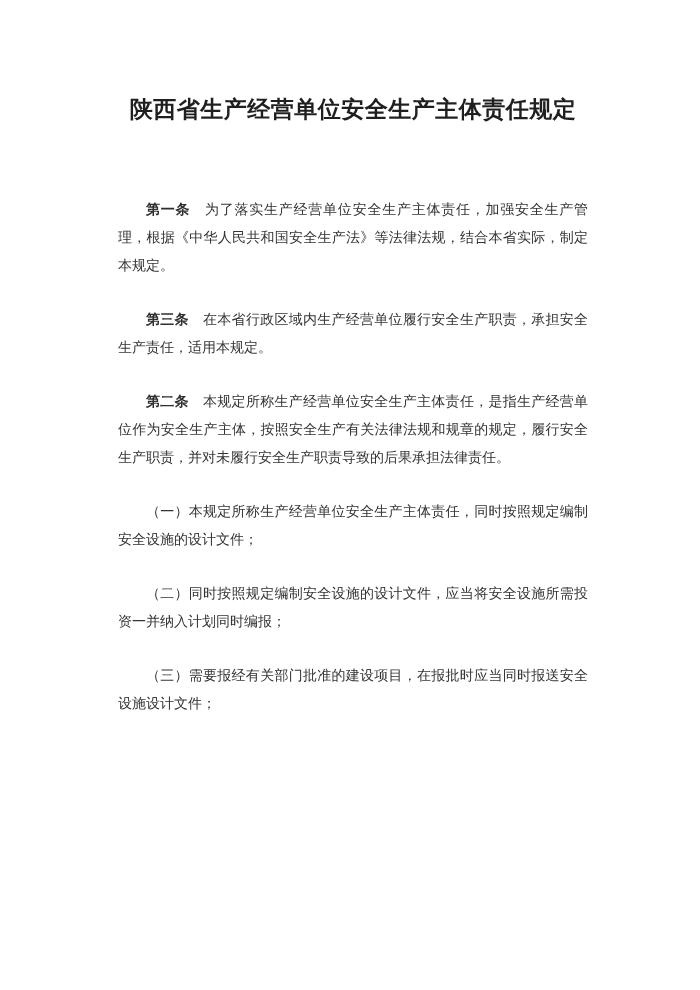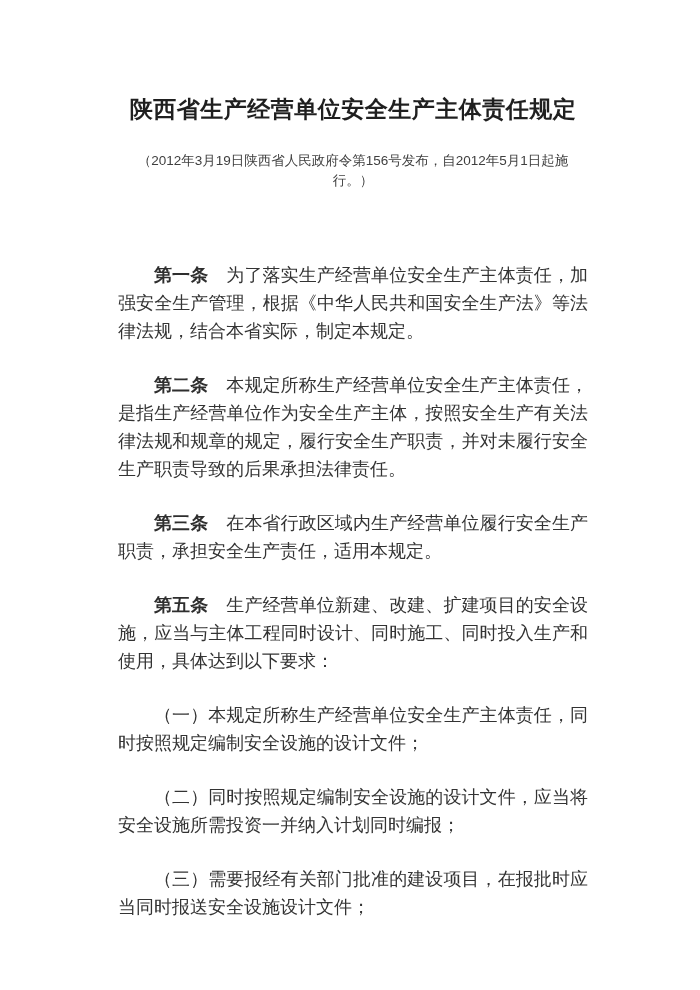--- a/index.html
+++ b/index.html
@@ -28,41 +28,39 @@
     margin-top: 26px;
     font-size: 13.5px;
     color: #3f3f3f;
     text-align: center;
     line-height: 1.5;
   }
   .body-text {
     margin-top: 70px;
   }
   .para {
-    font-size: 18px;
+    font-size: 14px;
     line-height: 28px;
     color: #333333;
     text-align: justify;
     text-indent: 2em;
     margin-bottom: 26px;
     word-break: break-all;
   }
   .para b {
     font-weight: bold;
     color: #2e2e2e;
   }
 </style>
 </head>
 <body>
 
 <div class="page">
   <h1 class="title">陕西省生产经营单位安全生产主体责任规定</h1>
-  <p class="subtitle">（2012年3月19日陕西省人民政府令第156号发布，自2012年5月1日起施行。）</p>
   <div class="body-text">
       <p class="para"><b>第一条</b>　为了落实生产经营单位安全生产主体责任，加强安全生产管理，根据《中华人民共和国安全生产法》等法律法规，结合本省实际，制定本规定。</p>
+      <p class="para"><b>第三条</b>　在本省行政区域内生产经营单位履行安全生产职责，承担安全生产责任，适用本规定。</p>
       <p class="para"><b>第二条</b>　本规定所称生产经营单位安全生产主体责任，是指生产经营单位作为安全生产主体，按照安全生产有关法律法规和规章的规定，履行安全生产职责，并对未履行安全生产职责导致的后果承担法律责任。</p>
-      <p class="para"><b>第三条</b>　在本省行政区域内生产经营单位履行安全生产职责，承担安全生产责任，适用本规定。</p>
-      <p class="para"><b>第五条</b>　生产经营单位新建、改建、扩建项目的安全设施，应当与主体工程同时设计、同时施工、同时投入生产和使用，具体达到以下要求：</p>
       <p class="para">（一）本规定所称生产经营单位安全生产主体责任，同时按照规定编制安全设施的设计文件；</p>
       <p class="para">（二）同时按照规定编制安全设施的设计文件，应当将安全设施所需投资一并纳入计划同时编报；</p>
       <p class="para">（三）需要报经有关部门批准的建设项目，在报批时应当同时报送安全设施设计文件；</p>
     </div>
 </div>
 
 </body></html>

